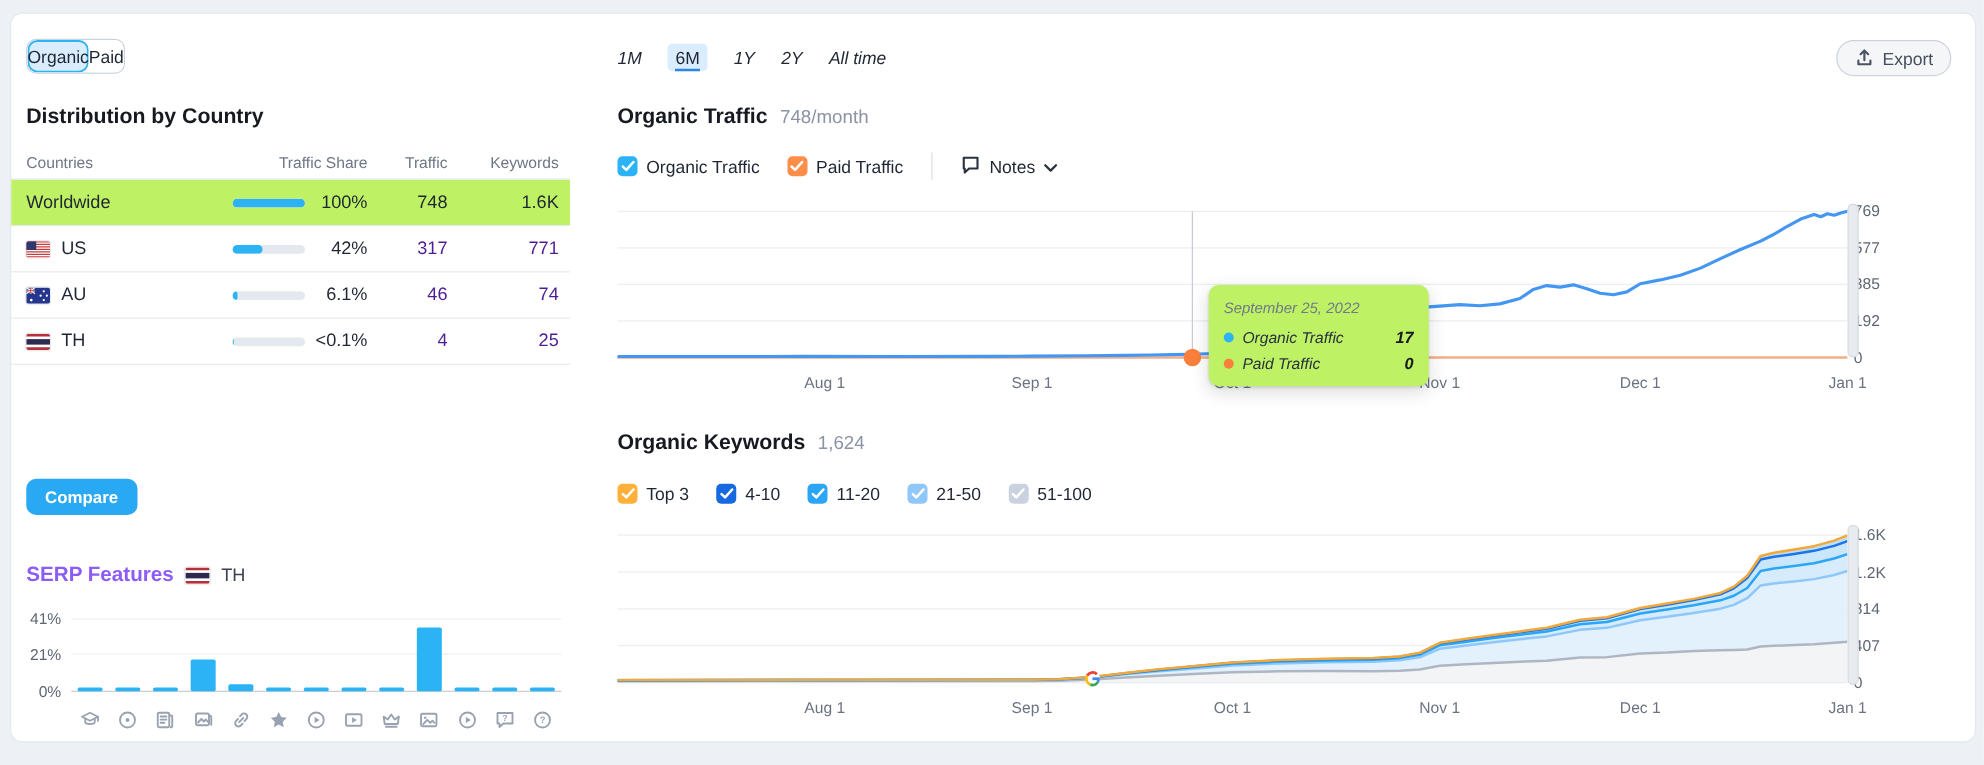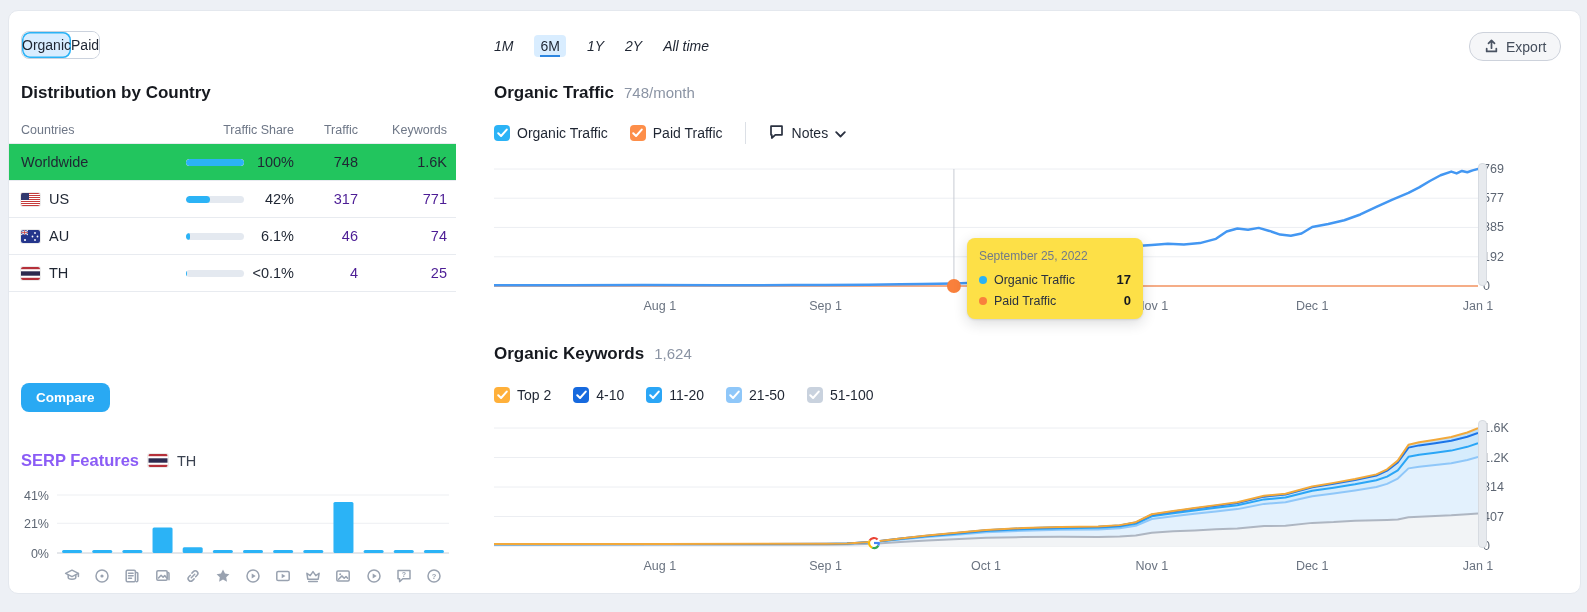--- a/index.html
+++ b/index.html
@@ -7,21 +7,21 @@
   .card{position:absolute;left:8px;top:10px;width:1571px;height:582px;background:#fff;border:1px solid #E4E8EE;border-radius:10px;}
   
   .seg{position:absolute;left:12px;top:20px;display:inline-flex;border:1px solid #CBD2DD;border-radius:8px;overflow:hidden;background:#fff;}
   .seg button{font-family:inherit;font-size:14px;padding:5px 0;border:none;background:#fff;color:#1F2633;cursor:pointer;}
   .seg button.sel{background:#D9EDFF;box-shadow:inset 0 0 0 1.5px #2BB3F6;border-radius:8px;}
   #country-title{position:absolute;left:12px;top:72px;margin:0;font-size:17px;font-weight:bold;color:#16191F;}
   #country-table{position:absolute;left:0;top:106px;width:447px;font-size:14.5px;}
   .tbl-head{display:grid;grid-template-columns:165px 108px 64px 89px;padding:0 9px 0 12px;color:#6E7787;font-size:12.5px;height:26px;align-items:center;}
   .tbl-head span:nth-child(n+2){text-align:right;}
   .trow{display:grid;grid-template-columns:165px 58px 50px 64px 89px;padding:0 9px 0 12px;height:36px;align-items:center;border-top:1px solid #E8EBF0;}
-  .trow.hl{background:#22c55e;}
+  .trow.hl{background:#bef264;}
   .trow:last-child{border-bottom:1px solid #E8EBF0;}
   .cname{display:flex;align-items:center;gap:9px;}
   .cname svg{border-radius:2px;box-shadow:0 0 0 1px rgba(0,0,0,.08);}
   .bartrack{width:58px;height:7px;border-radius:4px;background:#E4E9F0;overflow:hidden;}
   .barfill{height:100%;background:#2BB3F6;border-radius:4px;}
   .num{text-align:right;}
   .lnk{color:#4c1d95;}
   #compare{position:absolute;left:12px;top:372px;background:#29A9F3;color:#fff;font-family:inherit;font-weight:bold;font-size:13.5px;border:none;border-radius:8px;padding:7px 15px;cursor:pointer;}
   .serp-head{position:absolute;left:12px;top:440px;display:flex;align-items:center;gap:9px;}
   .serp-head h3{margin:0;font-size:16.5px;font-weight:bold;color:#8b5cf6;}
@@ -46,21 +46,21 @@
   #legendrow2{left:485px;top:372px;}
   .leg{display:flex;align-items:center;gap:7px;font-size:14px;cursor:pointer;}
   .cb{width:16px;height:16px;border-radius:4px;display:flex;align-items:center;justify-content:center;}
   .vdiv{width:1px;height:22px;background:#DCE0E6;}
   .notes{display:flex;align-items:center;gap:7px;font-size:14px;background:none;border:none;font-family:inherit;color:#1F2633;cursor:pointer;padding:0;}
   #traffic-svg{position:absolute;left:485px;top:145px;}
   #keywords-svg{position:absolute;left:485px;top:402px;}
   .ylab{position:absolute;font-size:12.5px;color:#5D6673;width:40px;}
   .xlab{position:absolute;font-size:12.5px;color:#6A7380;transform:translateX(-50%);}
   .handle{position:absolute;width:7px;background:#E7EAEE;border:1px solid #D7DBE1;border-radius:4px;cursor:ns-resize;}
-  #tooltip{position:absolute;left:957px;top:227px;width:152px;background:#fde047;border-radius:8px;box-shadow:0 1px 2px rgba(23,28,38,.1),0 4px 14px rgba(23,28,38,.16);padding:11px 12px;z-index:5;}
+  #tooltip{position:absolute;left:957px;top:217px;width:152px;background:#bef264;border-radius:8px;box-shadow:0 1px 2px rgba(23,28,38,.1),0 4px 14px rgba(23,28,38,.16);padding:11px 12px;z-index:5;font-style:italic;}
   #tooltip .tt-date{font-size:12px;color:#717A89;margin-bottom:9px;}
   .tt-row{display:flex;align-items:center;gap:7px;font-size:12.5px;color:#2A3140;margin-top:6px;}
   .tt-dot{width:8px;height:8px;border-radius:50%;flex:none;}
   .tt-val{margin-left:auto;font-weight:bold;font-size:13px;color:#16191F;}
   .gicon{position:absolute;z-index:3;}
 </style>
 </head>
 <body>
 
 <div class="card">
@@ -340,21 +340,21 @@
   </div>
 
   <div class="legendrow" id="legendrow2">
     <span id="legend2" style="display:flex;gap:22px;">
         <span class="leg">
           <span class="cb" style="background: rgb(255, 176, 58);">
             <svg width="11" height="10" viewBox="0 0 13 11" fill="none" stroke="#fff" stroke-width="2.4" stroke-linecap="round" stroke-linejoin="round">
               <path d="M1.5 5.8 4.8 9 11.5 1.5"></path>
             </svg>
           </span>
-          <span>Top 2</span>
+          <span>Top 3</span>
         </span>
         <span class="leg">
           <span class="cb" style="background: rgb(22, 105, 222);">
             <svg width="11" height="10" viewBox="0 0 13 11" fill="none" stroke="#fff" stroke-width="2.4" stroke-linecap="round" stroke-linejoin="round">
               <path d="M1.5 5.8 4.8 9 11.5 1.5"></path>
             </svg>
           </span>
           <span>4-10</span>
         </span>
         <span class="leg">

